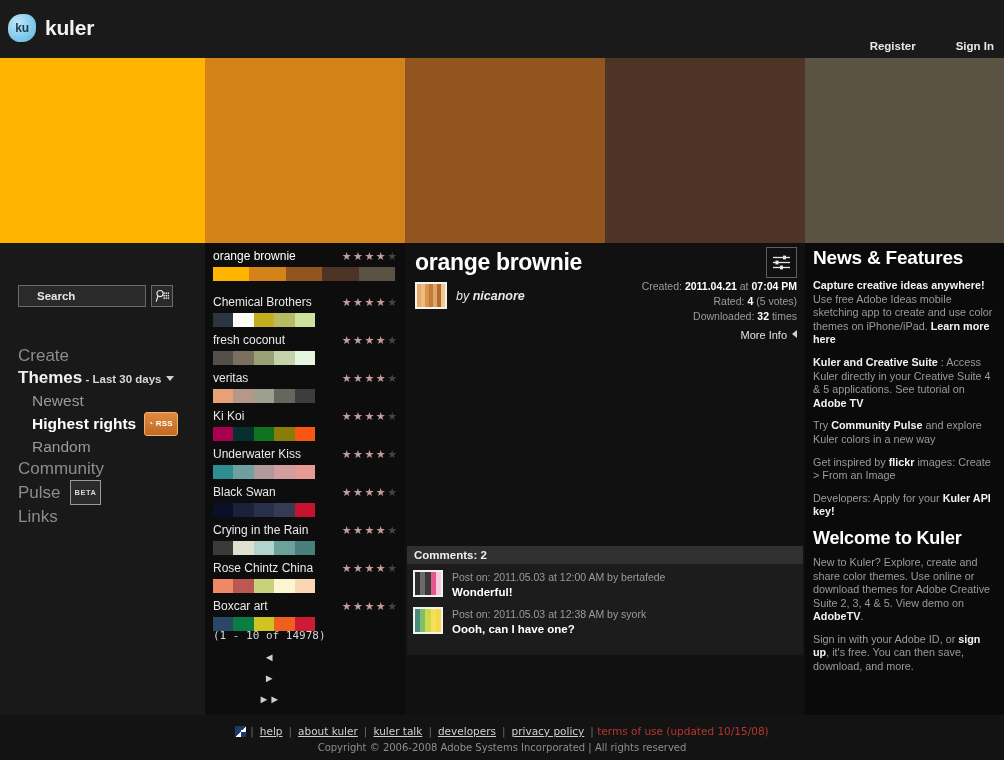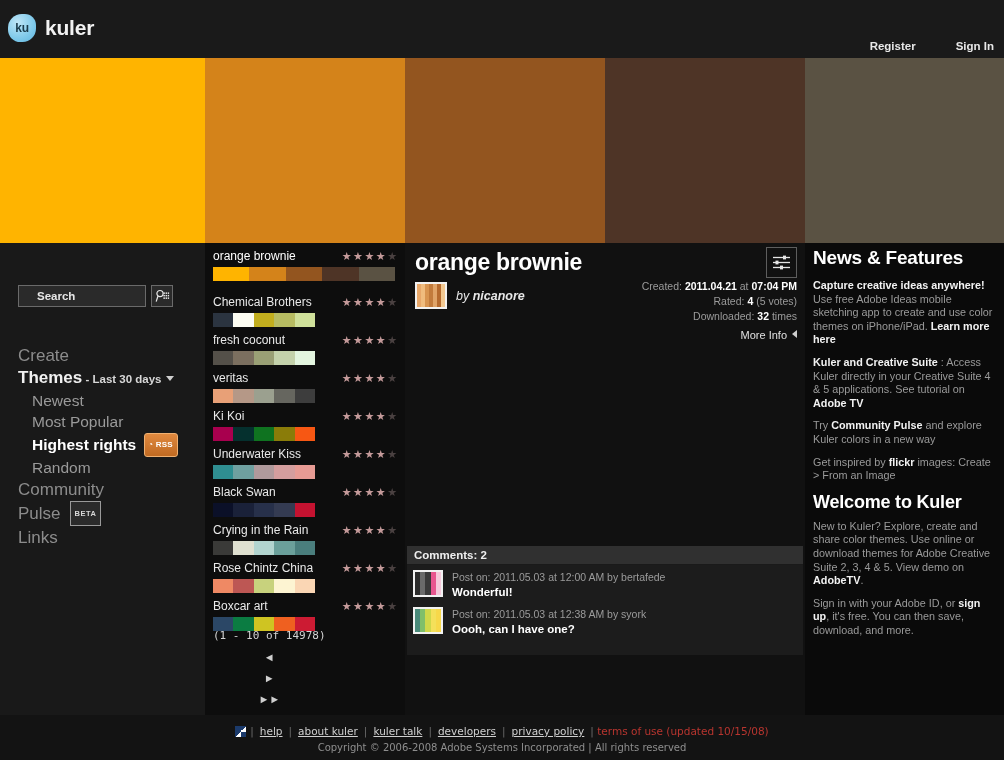--- a/index.html
+++ b/index.html
@@ -203,21 +203,20 @@
                 <rect x="10.6" y="8.4" width="1.5" height="1.5"></rect>
                 <rect x="12.8" y="8.4" width="1.3" height="1.5"></rect>
             </g>
           </svg>
         </div>
       </div>
       <div class="nav-list" id="nav-list">
           <div class="nav-item"><span>Create</span></div>
           <div class="nav-item strong"><span>Themes</span><span class="themes-filter"> - Last 30 days</span><i class="caret-down"></i></div>
           <div class="nav-item sub"><span>Newest</span></div>
-          <div class="nav-item sub"><span>Most Popular</span></div>
           <div class="nav-item sub active"><span>Highest rights</span><span class="rss-badge">◔ RSS</span></div>
           <div class="nav-item sub"><span>Random</span></div>
           <div class="nav-item"><span>Community</span></div>
           <div class="nav-item"><span>Pulse</span><span class="beta-badge">BETA</span></div>
           <div class="nav-item"><span>Links</span></div>
         </div>
     </div>
 
     <div class="list-col">
       <div id="theme-list">
@@ -504,20 +503,21 @@
       </div>
     </div>
 
     <div class="news-col">
       <div class="news-title">News &amp; Features</div>
       <div id="news-blocks">
           <div class="news-p"><b>Capture creative ideas anywhere!</b><span> Use free Adobe Ideas mobile sketching app to create and use color themes on iPhone/iPad. </span><b class="lnk">Learn more here</b></div>
           <div class="news-p"><b>Kuler and Creative Suite</b><span> : Access Kuler directly in your Creative Suite 4 &amp; 5 applications. See tutorial on </span><b class="lnk">Adobe TV</b></div>
           <div class="news-p"><span>Try </span><b>Community Pulse</b><span> and explore Kuler colors in a new way</span></div>
           <div class="news-p"><span>Get inspired by </span><b>flickr</b><span> images: Create &gt; From an Image</span></div>
+          <div class="news-p"><span>Developers: Apply for your </span><b>Kuler API key!</b></div>
         </div>
       <div class="welcome-title">Welcome to Kuler</div>
       <div class="news-p">
         <span>New to Kuler? Explore, create and share color themes. Use online or download themes for Adobe Creative Suite 2, 3, 4 &amp; 5. View demo on </span><b class="lnk">AdobeTV</b><span>.</span>
       </div>
       <div class="news-p">
         <span>Sign in with your Adobe ID, or </span><b class="lnk">sign up</b><span>, it's free. You can then save, download, and more.</span>
       </div>
     </div>
   </div>

